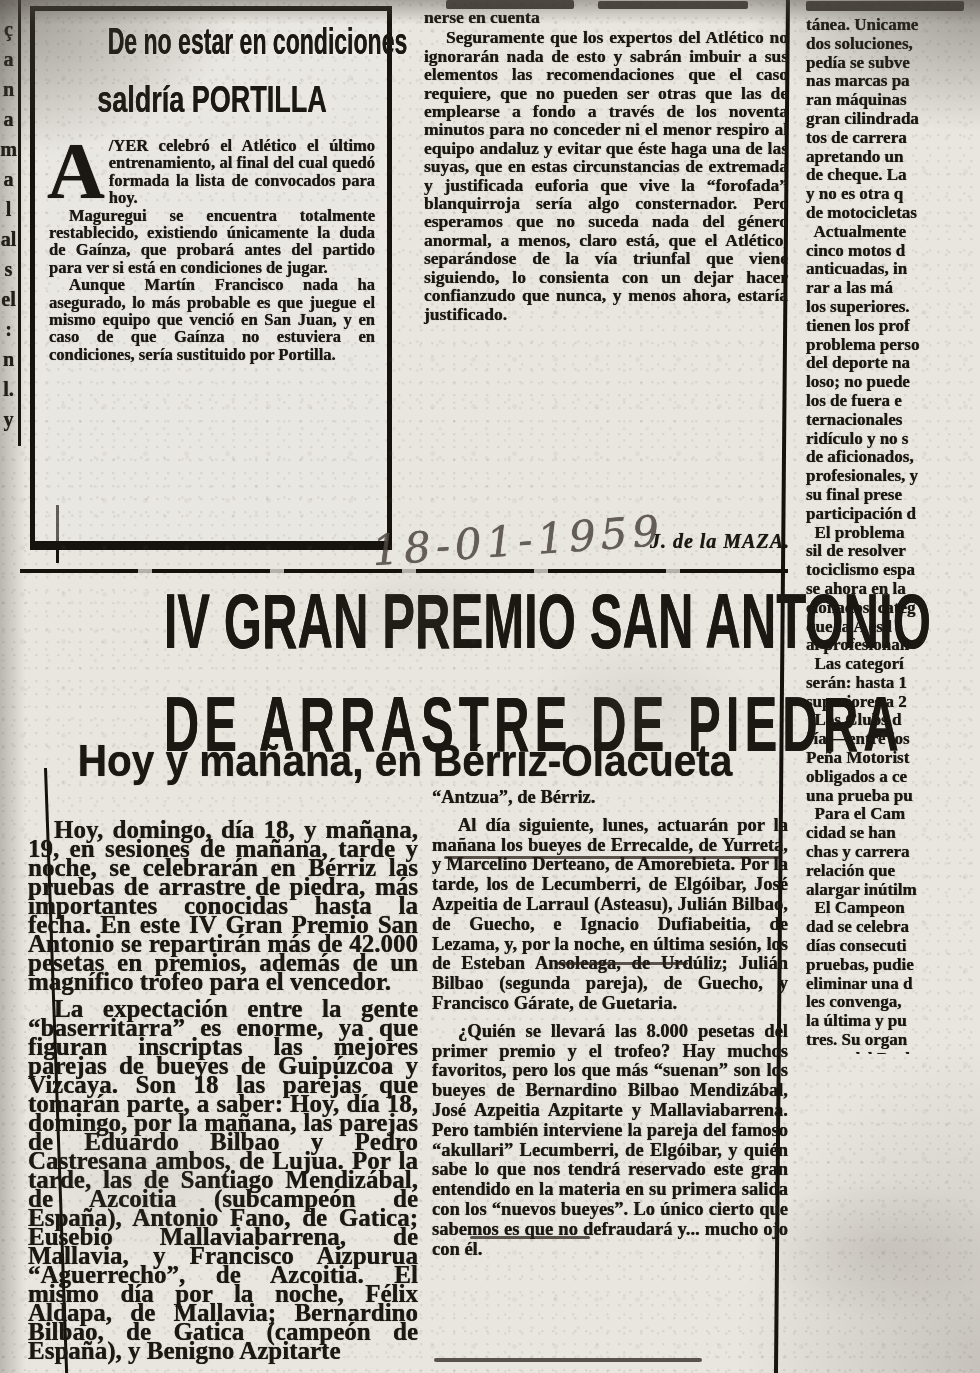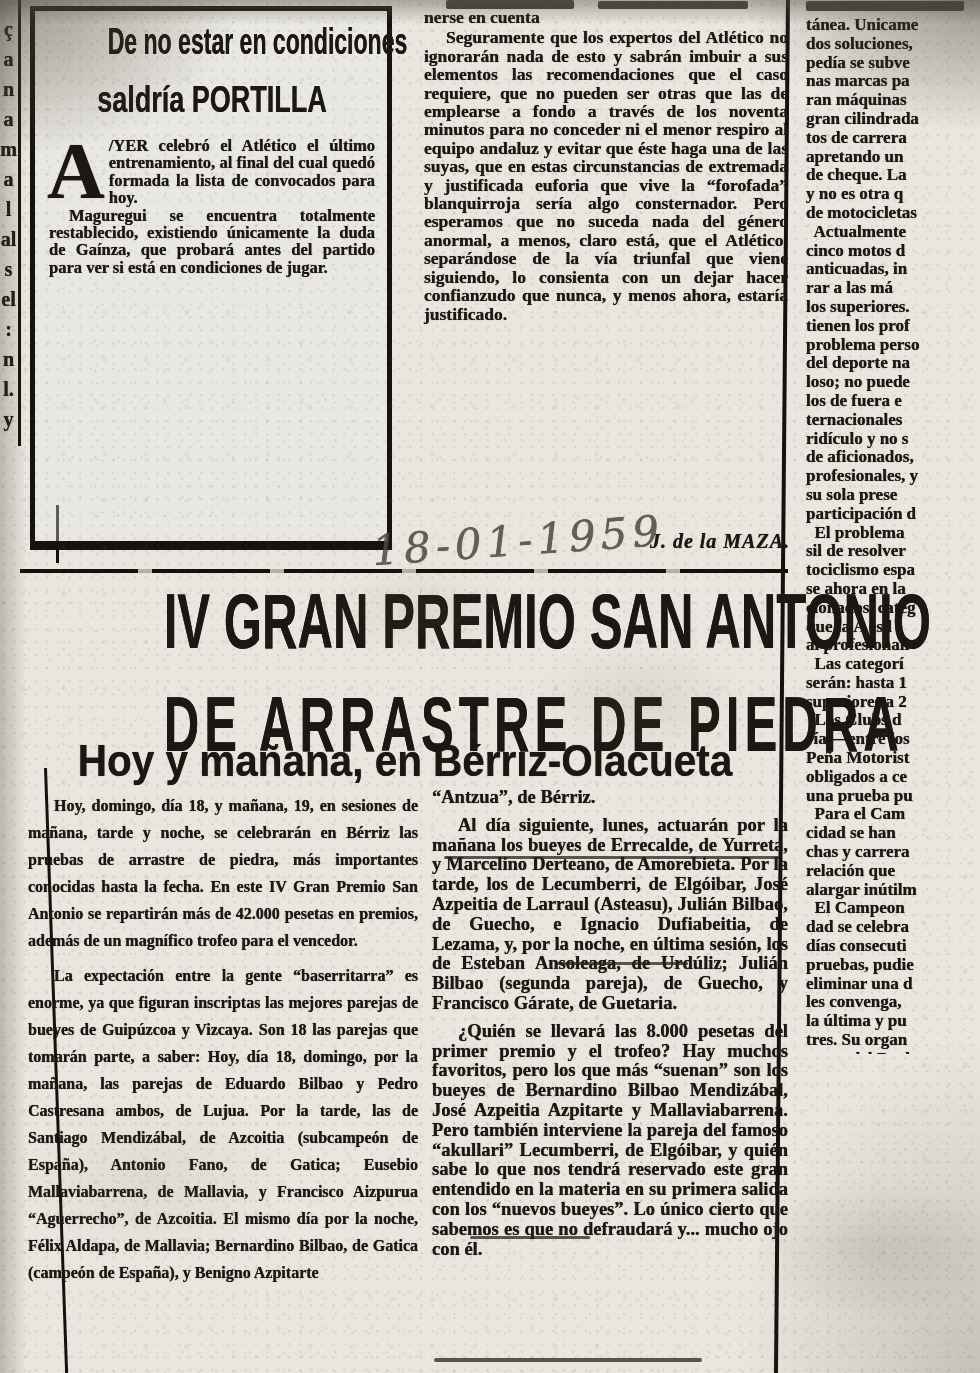--- a/index.html
+++ b/index.html
@@ -67,21 +67,21 @@
   
   .gp-headline{left:22px;top:576px;width:766px;text-align:center;font-family:"Liberation Sans",sans-serif;
       font-weight:bold;z-index:3;}
   .gp-headline .h1a{font-size:78px;transform:scaleX(.63);transform-origin:center;white-space:nowrap;}
   .gp-headline .h1b{font-size:78px;letter-spacing:8px;transform:scaleX(.63);transform-origin:center;
       white-space:nowrap;margin-top:12px;}
   .gp-sub{left:25px;top:736px;width:760px;text-align:center;font-family:"Liberation Sans",sans-serif;
       font-weight:bold;font-size:44px;transform:scaleX(.92);transform-origin:center;white-space:nowrap;z-index:3;}
 
   
-  .colA{left:28px;top:792px;width:390px;font-weight:bold;font-size:16px;line-height:27px;z-index:3;}
+  .colA{left:28px;top:820px;width:390px;font-weight:bold;font-size:25px;line-height:19px;z-index:3;}
   .colB{left:432px;top:788px;width:356px;font-weight:bold;font-size:18.5px;line-height:19.8px;z-index:3;}
   .colA .para{text-indent:26px;}
   .colB .para{text-indent:26px;}
   .colB .para:first-child{text-indent:0;}
   .colA .para + .para,.colB .para + .para{margin-top:8px;}
 
   
   .pencil{position:absolute;height:3px;background:rgba(40,34,26,.75);z-index:4;border-radius:2px;}
 
   
@@ -136,20 +136,21 @@
 
   <section class="abs boxed">
     <header class="boxed-title">
       <div class="t1">De no estar en condiciones</div>
       <div class="t2">saldría PORTILLA</div>
     </header>
     <div class="boxed-body">
       <p class="lead"><span class="dropcap">A</span><span>/YER celebró el Atlético el último entrenamiento, al final del cual quedó formada la lista de convocados para hoy.</span></p>
       <div>
           <div class="para">Maguregui se encuentra totalmente restablecido, existiendo únicamente la duda de Gaínza, que probará antes del partido para ver si está en condiciones de jugar.</div>
+          <div class="para">Aunque Martín Francisco nada ha asegurado, lo más probable es que juegue el mismo equipo que venció en San Juan, y en caso de que Gaínza no estuviera en condiciones, sería sustituido por Portilla.</div>
         </div>
     </div>
   </section>
 
   <section class="abs midcol">
     <p class="frag">nerse en cuenta</p>
     <div>
         <div class="para">Seguramente que los expertos del Atlético no ignorarán nada de esto y sabrán imbuir a sus elementos las recomendaciones que el caso requiere, que no pueden ser otras que las de emplearse a fondo a través de los noventa minutos para no conceder ni el menor respiro al equipo andaluz y evitar que éste haga una de las suyas, que en estas circunstancias de extremada y justificada euforia que vive la “forofada” blanquirroja sería algo consternador. Pero esperamos que no suceda nada del género anormal, a menos, claro está, que el Atlético, separándose de la vía triunfal que viene siguiendo, lo consienta con un dejar hacer confianzudo que nunca, y menos ahora, estaría justificado.</div>
       </div>
   </section>
@@ -201,21 +202,21 @@
         <div class="rc-line">los superiores.</div>
         <div class="rc-line">tienen los prof</div>
         <div class="rc-line">problema perso</div>
         <div class="rc-line">del deporte na</div>
         <div class="rc-line">loso; no puede</div>
         <div class="rc-line">los de fuera e</div>
         <div class="rc-line">ternacionales</div>
         <div class="rc-line">ridículo y no s</div>
         <div class="rc-line">de aficionados,</div>
         <div class="rc-line">profesionales, y</div>
-        <div class="rc-line">su sola prese</div>
+        <div class="rc-line">su final prese</div>
         <div class="rc-line">participación d</div>
         <div class="rc-line">  El problema</div>
         <div class="rc-line">sil de resolver</div>
         <div class="rc-line">tociclismo espa</div>
         <div class="rc-line">se ahora en la</div>
         <div class="rc-line">cionados, categ</div>
         <div class="rc-line">que la A es l</div>
         <div class="rc-line">al profesionali</div>
         <div class="rc-line">  Las categorí</div>
         <div class="rc-line">serán: hasta 1</div>

